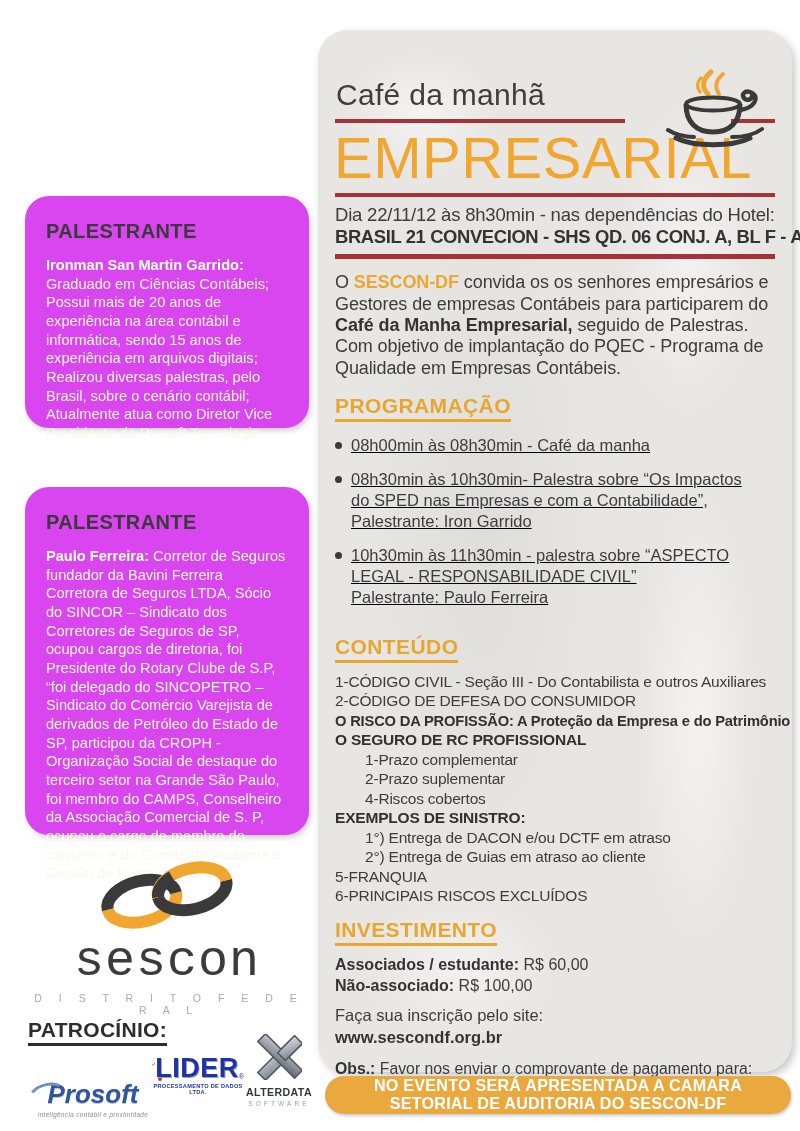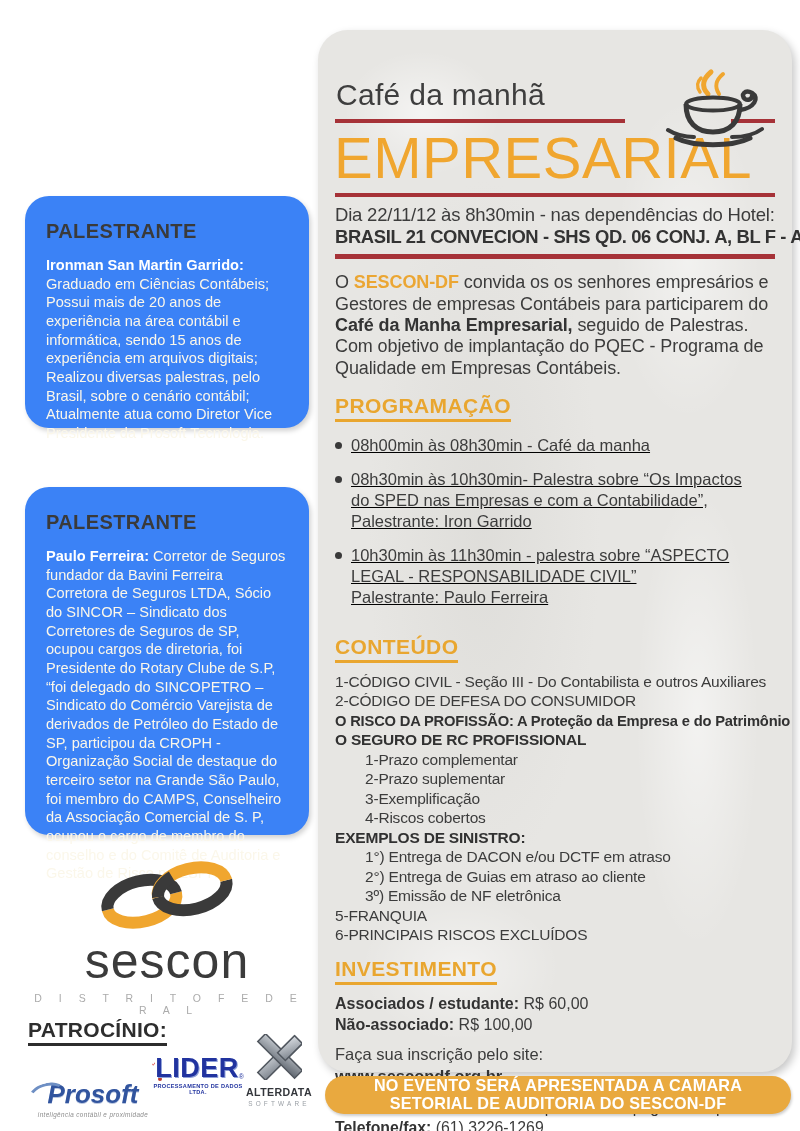--- a/index.html
+++ b/index.html
@@ -1,29 +1,29 @@
 <!DOCTYPE html>
 <html><head>
 <meta charset="utf-8">
 <style>
   html,body{margin:0;padding:0;}
   body{background:#fff;font-family:"Liberation Sans",sans-serif;}
   #page{position:relative;width:800px;height:1131px;background:#ffffff;overflow:hidden;}
 
   
-  .speaker-box{position:absolute;left:25px;width:284px;background:#3b82f6;border-radius:24px;
+  .speaker-box{position:absolute;left:25px;width:284px;background:#d946ef;border-radius:24px;
     padding:24px 21px;box-sizing:border-box;box-shadow:2px 3px 5px rgba(0,0,0,.18);}
   #speaker1{top:196px;height:232px;}
   #speaker2{top:487px;height:348px;}
   .speaker-heading{font-size:20px;font-weight:bold;color:#3A3A3A;letter-spacing:.4px;margin-bottom:13px;}
   .speaker-bio{font-size:14.6px;line-height:1.28;color:#FBF7EA;}
   .speaker-name{font-weight:bold;color:#FFFFFF;}
 
   .sescon{position:absolute;left:25px;top:858px;width:284px;text-align:center;}
-  .sescon-word{font-size:50px;color:#3B3B3B;line-height:1.02;letter-spacing:1px;margin-top:0px;}
+  .sescon-word{font-size:50px;color:#3B3B3B;line-height:1.02;letter-spacing:1px;margin-top:0px;font-family:Liberation Mono, monospace;}
   .sescon-sub{font-size:10.5px;color:#ABABAB;letter-spacing:7px;margin-top:5px;margin-left:4px;}
 
   .patrocinio-heading{position:absolute;left:28px;top:1018px;font-size:21px;font-weight:bold;
     color:#2D2D2D;border-bottom:3px solid #2D2D2D;padding-bottom:1px;letter-spacing:.3px;text-align:right;}
 
   .prosoft{position:absolute;left:30px;top:1052px;width:126px;text-align:center;}
   .prosoft-word{font-style:italic;font-weight:bold;font-size:26px;color:#31549E;line-height:1;
     text-shadow:0 1px 0 #b9c6e0;position:relative;margin-top:29px;}
   .prosoft-word .tm{position:absolute;top:-4px;right:-6px;width:4px;height:4px;border-radius:50%;background:#C0392B;}
   .prosoft-swoosh{position:absolute;left:-2px;top:2px;width:34px;height:22px;border:3px solid #6E8FC4;
@@ -212,26 +212,24 @@
     </ul>
 
     <div class="section-heading sh-cont" data-name="section-heading-conteudo">CONTEÚDO</div>
     <div class="content-lines" data-name="conteudo-list">
       <div data-name="conteudo-line">1-CÓDIGO CIVIL - Seção III - Do Contabilista e outros Auxiliares</div>
       <div data-name="conteudo-line">2-CÓDIGO DE DEFESA DO CONSUMIDOR</div>
       <div class="cl-bold squeeze" data-name="conteudo-line">O RISCO DA PROFISSÃO: A Proteção da Empresa e do Patrimônio</div>
       <div class="cl-bold" data-name="conteudo-line">O SEGURO DE RC PROFISSIONAL</div>
       <div class="cl-ind" data-name="conteudo-line">1-Prazo complementar</div>
       <div class="cl-ind" data-name="conteudo-line">2-Prazo suplementar</div>
-      <div class="cl-ind" data-name="conteudo-line">3-Exemplificação</div>
       <div class="cl-ind" data-name="conteudo-line">4-Riscos cobertos</div>
       <div class="cl-bold" data-name="conteudo-line">EXEMPLOS DE SINISTRO:</div>
       <div class="cl-ind" data-name="conteudo-line">1°) Entrega de DACON e/ou DCTF em atraso</div>
       <div class="cl-ind" data-name="conteudo-line">2°) Entrega de Guias em atraso ao cliente</div>
-      <div class="cl-ind" data-name="conteudo-line">3º) Emissão de NF eletrônica</div>
       <div data-name="conteudo-line">5-FRANQUIA</div>
       <div data-name="conteudo-line">6-PRINCIPAIS RISCOS EXCLUÍDOS</div>
     </div>
 
     <div class="section-heading sh-inv" data-name="section-heading-investimento">INVESTIMENTO</div>
     <div class="inv-rows" data-name="investimento-rows">
       <div data-name="price-row"><b data-name="price-label">Associados / estudante:</b><span data-name="price-value"> R$ 60,00</span></div>
       <div data-name="price-row"><b data-name="price-label">Não-associado:</b><span data-name="price-value"> R$ 100,00</span></div>
     </div>
     <div class="site-block" data-name="inscription-block">

